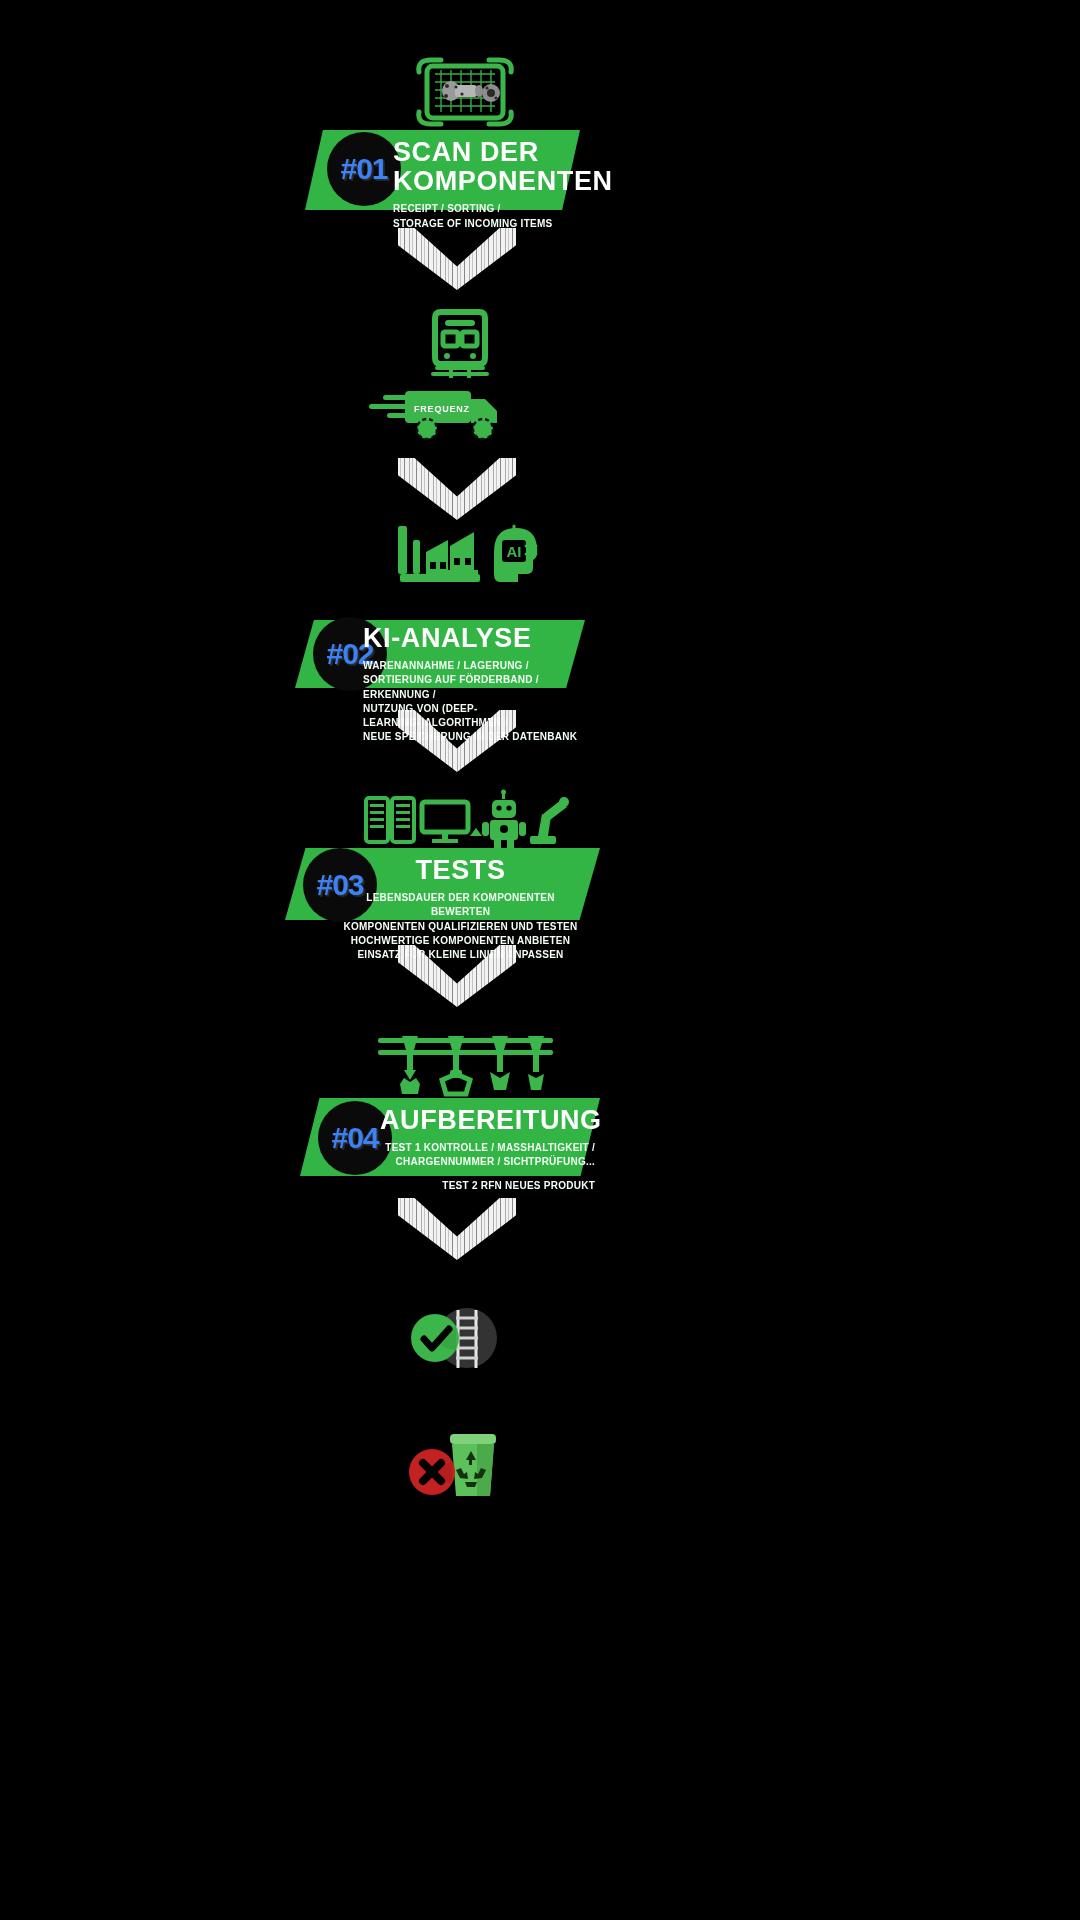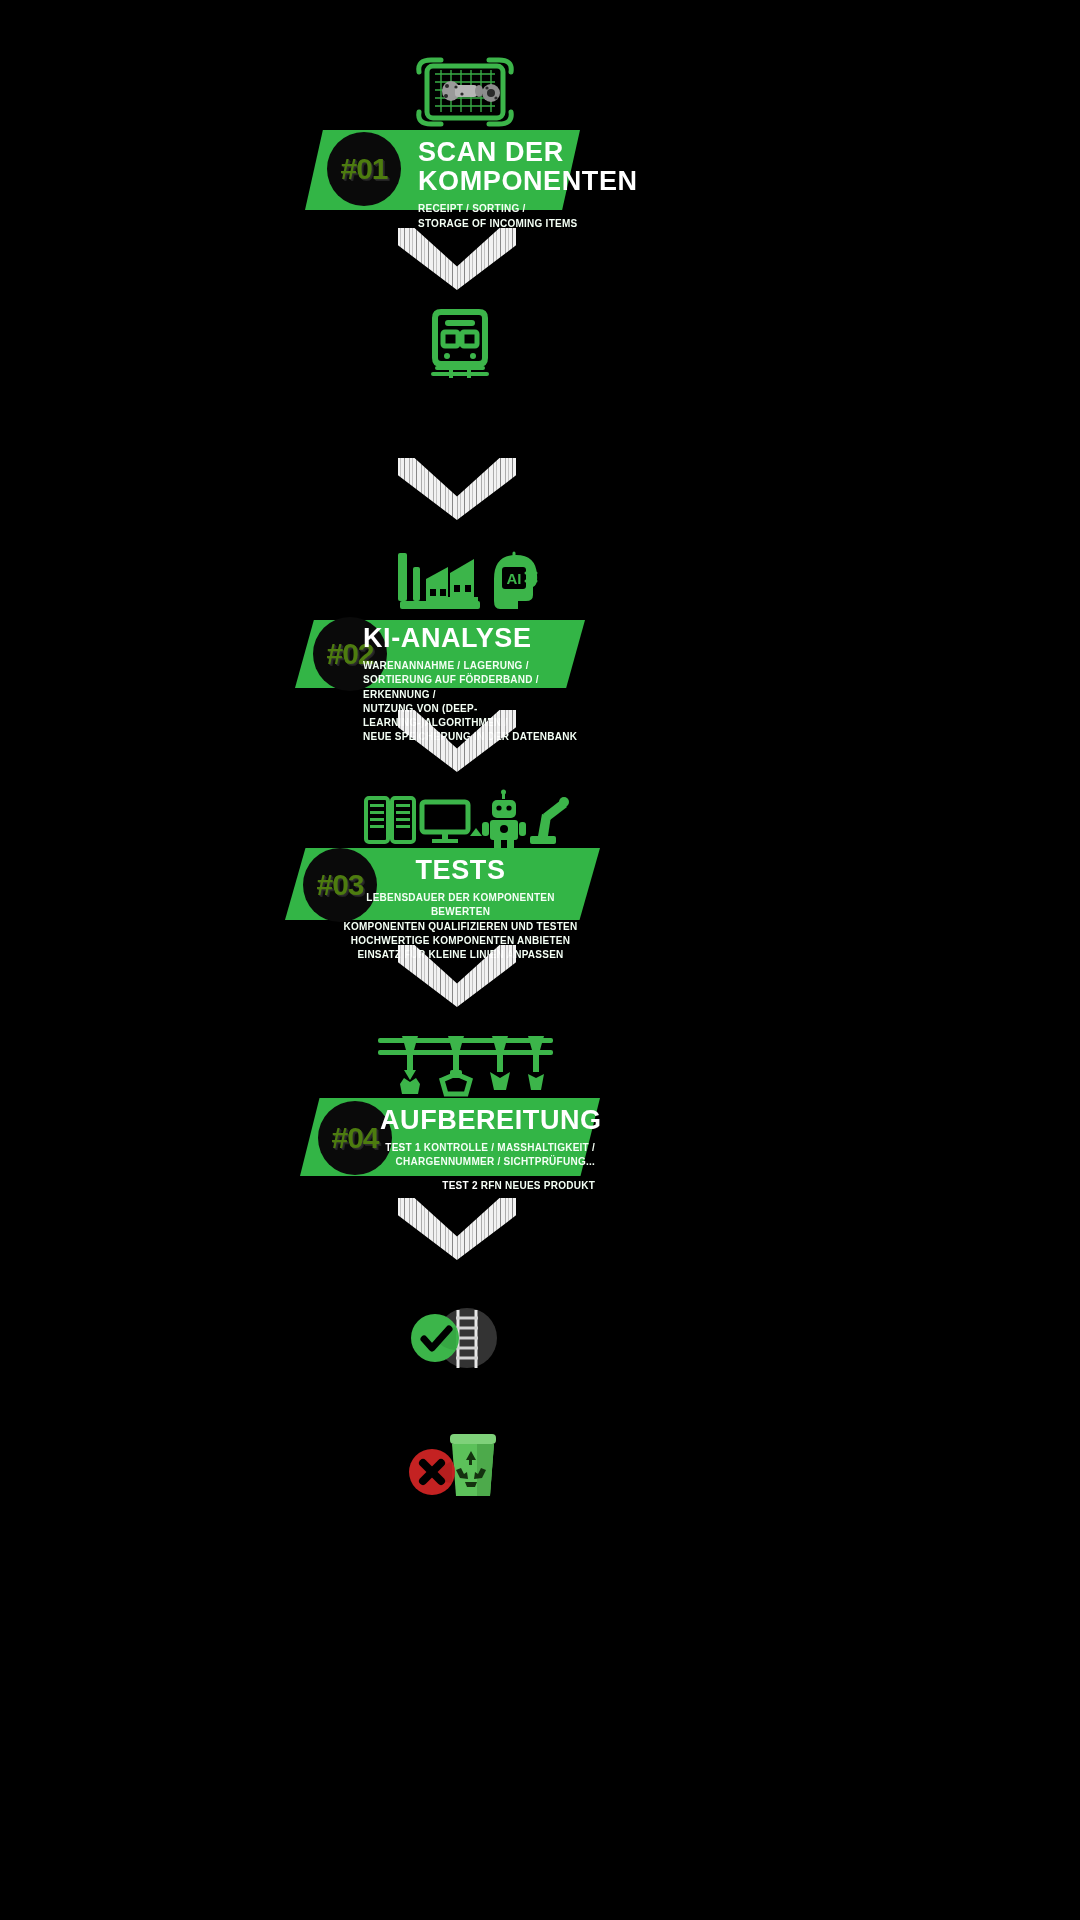--- a/index.html
+++ b/index.html
@@ -30,21 +30,21 @@
   }
   .band-sub .lead{color:#ffffff;}
 
   
   .badge{
     position:absolute;width:74px;height:74px;border-radius:50%;
     background:#0a0a0a;display:flex;align-items:center;justify-content:center;
   }
   .badge span{
     font-size:30px;font-weight:bold;letter-spacing:-1px;
-    color:#4d7c0f;
+    color:#3b82f6;
     text-shadow:1px 1px 0 #2d2d2d,2px 2px 0 #232323;
   }
 
   
   .chev{
     position:absolute;width:118px;height:62px;
     background:
       repeating-linear-gradient(90deg,
         #ffffff 0px,#ffffff 2px,
         #cfcfcf 2px,#cfcfcf 3px,
@@ -99,21 +99,21 @@
           <circle cx="91" cy="44" r="1.6"></circle>
       </g>
     </svg>
   </div>
 
   <div class="band-wrap" style="left:305px;top:130px;width:275px;height:80px;">
     <div class="band" style="left:0;top:0;width:275px;height:80px;"></div>
     <div class="badge" style="left:22px;top:2px;">
       <span>#01</span>
     </div>
-    <div class="band-text" style="left:88px;top:8px;width:180px;margin-left:25px;">
+    <div class="band-text" style="left:88px;top:8px;width:180px;">
       <div class="band-title two">SCAN DER</div>
       <div class="band-title two">KOMPONENTEN</div>
       <div class="band-sub">
         <div>RECEIPT / SORTING /</div>
         <div>STORAGE OF INCOMING ITEMS</div>
       </div>
     </div>
   </div>
 
   <div class="chev" style="left:398px;top:228px;"></div>
@@ -128,24 +128,40 @@
       <circle cx="68" cy="46" r="3" class="g-fill"></circle>
       <g class="g-fill">
         <rect x="30" y="56" width="50" height="4" rx="2"></rect>
         <rect x="26" y="62" width="58" height="4" rx="2"></rect>
         <rect x="44" y="54" width="4" height="14"></rect>
         <rect x="62" y="54" width="4" height="14"></rect>
       </g>
     </svg>
   </div>
 
+  <div class="iconbox" style="left:365px;top:385px;width:150px;height:60px;">
+    <svg viewBox="0 0 150 60" width="150" height="60">
+      <g class="g-fill">
+        <rect x="40" y="6" width="66" height="32" rx="4"></rect>
+        <path d="M106 14 h14 l12 12 v12 h-26 z"></path>
+        <rect x="18" y="10" width="26" height="5" rx="2.5"></rect>
+        <rect x="4" y="19" width="40" height="5" rx="2.5"></rect>
+        <rect x="22" y="28" width="24" height="5" rx="2.5"></rect>
+        <circle cx="62" cy="44" r="10"></circle>
+        <circle cx="118" cy="44" r="10"></circle>
+      </g>
+      <circle cx="62" cy="44" r="10" fill="none" stroke="#111" stroke-width="2.4" stroke-dasharray="4 3"></circle>
+      <circle cx="118" cy="44" r="10" fill="none" stroke="#111" stroke-width="2.4" stroke-dasharray="4 3"></circle>
+    </svg>
+    <div class="truck-label" style="left:49px;top:19px;">FREQUENZ</div>
+  </div>
 
   <div class="chev" style="left:398px;top:458px;"></div>
 
-  <div class="iconbox" style="left:380px;top:545px;width:165px;height:80px;">
+  <div class="iconbox" style="left:380px;top:518px;width:165px;height:80px;">
     <svg viewBox="0 0 165 80" width="165" height="80">
       <g class="g-fill">
         <rect x="18" y="8" width="9" height="48" rx="2"></rect>
         <rect x="33" y="22" width="7" height="34" rx="2"></rect>
         <path d="M46 34 l22 -12 v34 h-22 z"></path>
         <path d="M70 28 l24 -14 v42 h-24 z"></path>
         <rect x="46" y="52" width="52" height="10"></rect>
         <rect x="20" y="56" width="80" height="8" rx="2"></rect>
       </g>
       <g fill="#000">

